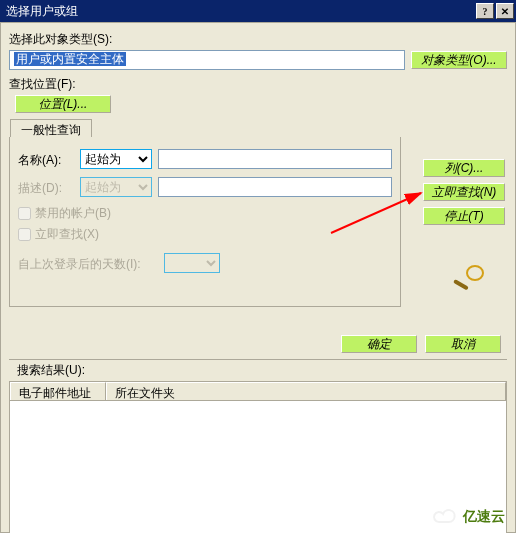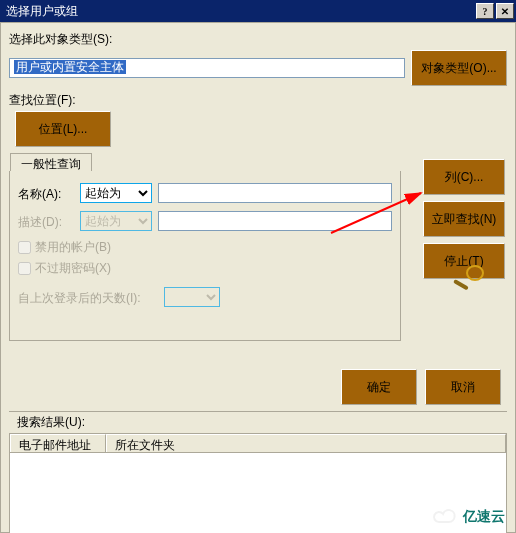--- a/index.html
+++ b/index.html
@@ -7,41 +7,41 @@
   .window { width:516px; height:533px; background:#fff; position:relative; }
   .titlebar { height:22px; background:linear-gradient(#0a246a,#0a246a); color:#fff; display:flex; align-items:center; padding:0 2px; }
   .titlebar .title { flex:1; font-weight:normal; padding-left:4px; }
   .titlebar .tb-btn { width:18px; height:16px; background:#d4d0c8; border:1px solid #fff; border-right-color:#404040; border-bottom-color:#404040; margin-left:2px; display:flex; align-items:center; justify-content:center; font-family:Tahoma; font-size:10px; font-weight:bold; color:#000; }
   .client { background:#ece9d8; border:1px solid #aca899; padding:8px 8px 4px 8px; position:relative; height:calc(100% - 22px); }
   .row { display:flex; align-items:center; margin-bottom:2px; }
   .label { margin-bottom:2px; }
   .sunken { border:1px solid #7f9db9; background:#fff; height:20px; padding:2px 4px; }
   .sunken-highlight { border:1px solid #7f9db9; background:#fff; height:20px; padding:0 4px; }
   .sunken-highlight span { background:#316ac5; color:#fff; padding:0 2px; }
-  .btn { background:#a16207; border:1px solid #aca899; border-top-color:#fff; border-left-color:#fff; height:36px; padding:0 6px; display:flex; align-items:center; justify-content:center; min-width:82px; }
+  .btn { background:#bef264; border:1px solid #aca899; border-top-color:#fff; border-left-color:#fff; height:18px; padding:0 6px; display:flex; align-items:center; justify-content:center; min-width:82px;font-style:italic; }
   .btn-col { position:absolute; right:10px; top:136px; display:flex; flex-direction:column; gap:6px; width:82px; }
   .fieldset { border:1px solid #aca899; border-top:none; position:relative; padding:12px 8px 8px 8px; margin-top:10px; }
   .fieldset .legend-tabs { position:absolute; top:-18px; left:0; display:flex; }
   .tab { border:1px solid #aca899; border-bottom:none; padding:2px 10px; background:#ece9d8; height:18px; }
   .form-row { display:flex; align-items:flex-end; gap:6px; margin-bottom:8px; }
   .form-row .flabel { width:56px; }
   .form-row .flabel.disabled { color:#aca899; }
   select.combo { width:72px; height:20px; font-family:Liberation Serif, serif; font-size:12px; background:#fff; border:1px solid #0ea5e9; }
   select.combo.disabled { background:#ece9d8; color:#aca899; }
   input.tinput { height:20px; border:1px solid #7f9db9; background:#fff; font-family:inherit; font-size:12px; padding:0 3px; }
   .chk { display:flex; align-items:center; gap:4px; color:#aca899; margin-bottom:4px; }
   .chk input { margin:0; }
   .searchicon { position:absolute; right:20px; top:224px; }
   .okcancel { display:flex; justify-content:flex-end; gap:8px; padding:2px 6px 6px 0; }
   .resultslabel { padding:2px 0 2px 8px; background:#ece9d8; border-top:1px solid #aca899; }
   .results-header { display:flex; background:#ece9d8; border:1px solid #aca899; height:20px; }
   .results-header .col { border-right:1px solid #aca899; padding:2px 8px; border-top:1px solid #fff; border-left:1px solid #fff; }
   .results-body { background:#fff; border:1px solid #aca899; border-top:none; height:140px; }
   .arrow { position:absolute; pointer-events:none; }
-  .watermark { position:absolute; right:10px; bottom:6px; color:#0f766e; font-weight:bold; font-size:14px; display:flex; align-items:center; gap:4px; }
+  .watermark { position:absolute; right:10px; bottom:6px; color:#4d7c0f; font-weight:bold; font-size:14px; display:flex; align-items:center; gap:4px; }
   .watermark svg { opacity:.4; }
 </style>
 </head>
 <body>
 
 <div class="window">
   <div class="titlebar">
     <span class="title">选择用户或组</span>
     <div class="tb-btn">?</div>
     <div class="tb-btn">✕</div>
@@ -75,21 +75,21 @@
         <div class="flabel disabled">描述(D):</div>
         <select class="combo disabled" disabled=""><option>起始为</option></select>
         <input class="tinput" style="flex: 1 1 0%;">
       </div>
       <div class="chk">
         <input type="checkbox" disabled="" style="">
         <span>禁用的帐户(B)</span>
       </div>
       <div class="chk">
         <input type="checkbox" disabled="" style="">
-        <span>不过期密码(X)</span>
+        <span>立即查找(X)</span>
       </div>
       <div class="form-row" style="margin-top:10px;">
         <div class="flabel disabled" style="width:140px;">自上次登录后的天数(I):</div>
         <select class="combo disabled" style="width:56px;" disabled=""><option></option></select>
       </div>
     </div>
 
     <div class="btn-col">
       <div class="btn">列(C)...</div>
       <div class="btn">立即查找(N)</div>

